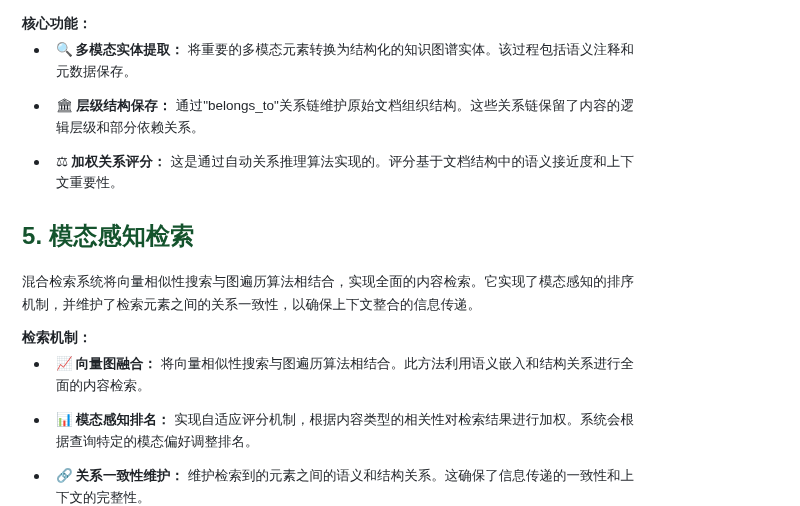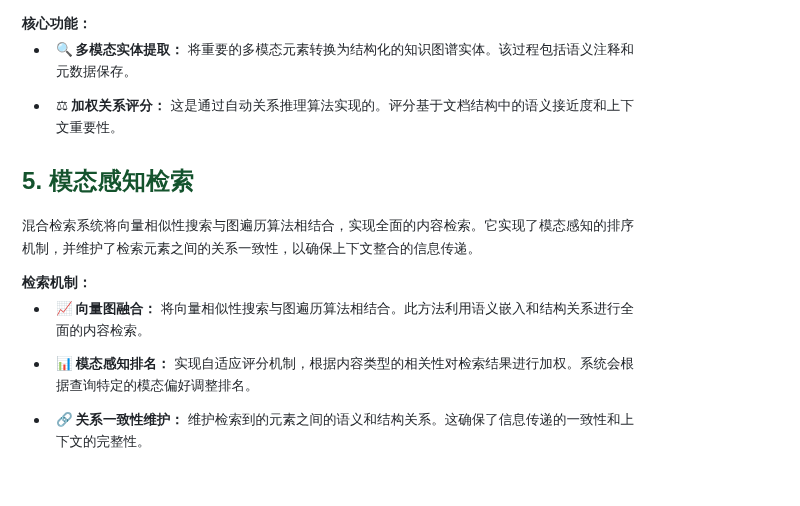--- a/index.html
+++ b/index.html
@@ -88,20 +88,23 @@
 
 <div class="page">
 
   <div class="section-label">核心功能：</div>
 
   <ul class="bullets">
     <li>
       <span class="emoji">🔍</span><span class="term">多模态实体提取</span><span class="colon">：</span> <span>将重要的多模态元素转换为结构化的知识图谱实体。该过程包括语义注释和元数据保存。</span>
     </li>
     <li>
+      <span class="emoji">🏛</span><span class="term">层级结构保存</span><span class="colon">：</span> <span>通过"belongs_to"关系链维护原始文档组织结构。这些关系链保留了内容的逻辑层级和部分依赖关系。</span>
+    </li>
+    <li>
       <span class="emoji">⚖</span><span class="term">加权关系评分</span><span class="colon">：</span> <span>这是通过自动关系推理算法实现的。评分基于文档结构中的语义接近度和上下文重要性。</span>
     </li>
   </ul>
 
   <h2 class="heading">5. 模态感知检索</h2>
 
   <p class="para">混合检索系统将向量相似性搜索与图遍历算法相结合，实现全面的内容检索。它实现了模态感知的排序机制，并维护了检索元素之间的关系一致性，以确保上下文整合的信息传递。</p>
 
   <div class="section-label">检索机制：</div>
 

